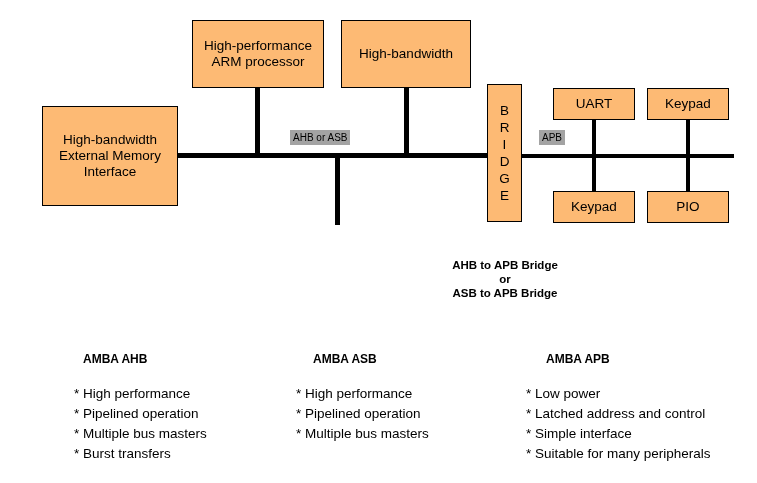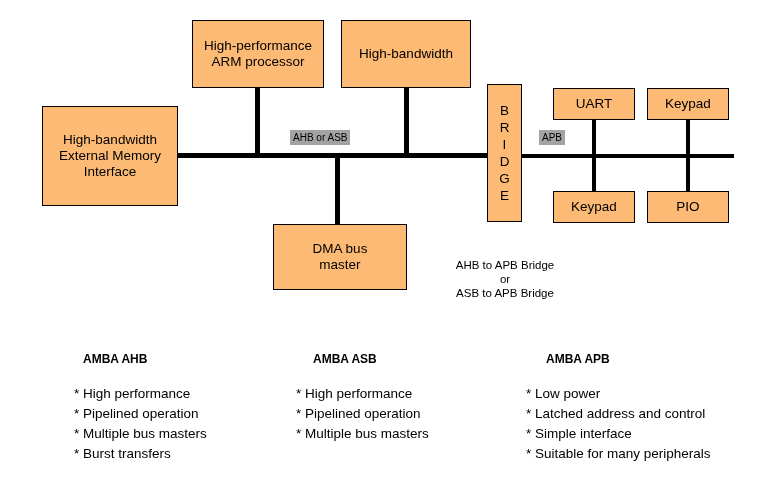--- a/index.html
+++ b/index.html
@@ -63,20 +63,21 @@
     white-space: nowrap;
   }
 
   .caption {
     position: absolute;
     font-size: 11.5px;
     line-height: 14px;
     text-align: center;
     white-space: nowrap;
     z-index: 4;
+    font-weight: bold;
   }
 
   
   .legend-col {
     position: absolute;
     top: 350px;
   }
   .legend-title {
     font-size: 12px;
     font-weight: bold;
@@ -128,26 +129,20 @@
       <span>ARM processor</span>
     </div>
   </div>
 
   <div class="node" style="left:341px; top:20px; width:130px; height:68px;">
     <div>
       <span>High-bandwidth</span>
     </div>
   </div>
 
-  <div class="node" style="left:273px; top:224px; width:134px; height:66px;">
-    <div>
-      <span>DMA bus</span>
-      <span>master</span>
-    </div>
-  </div>
 
   <div class="node vertical" style="left:487px; top:84px; width:35px; height:138px;">
     <span>B</span>
     <span>R</span>
     <span>I</span>
     <span>D</span>
     <span>G</span>
     <span>E</span>
   </div>
 

